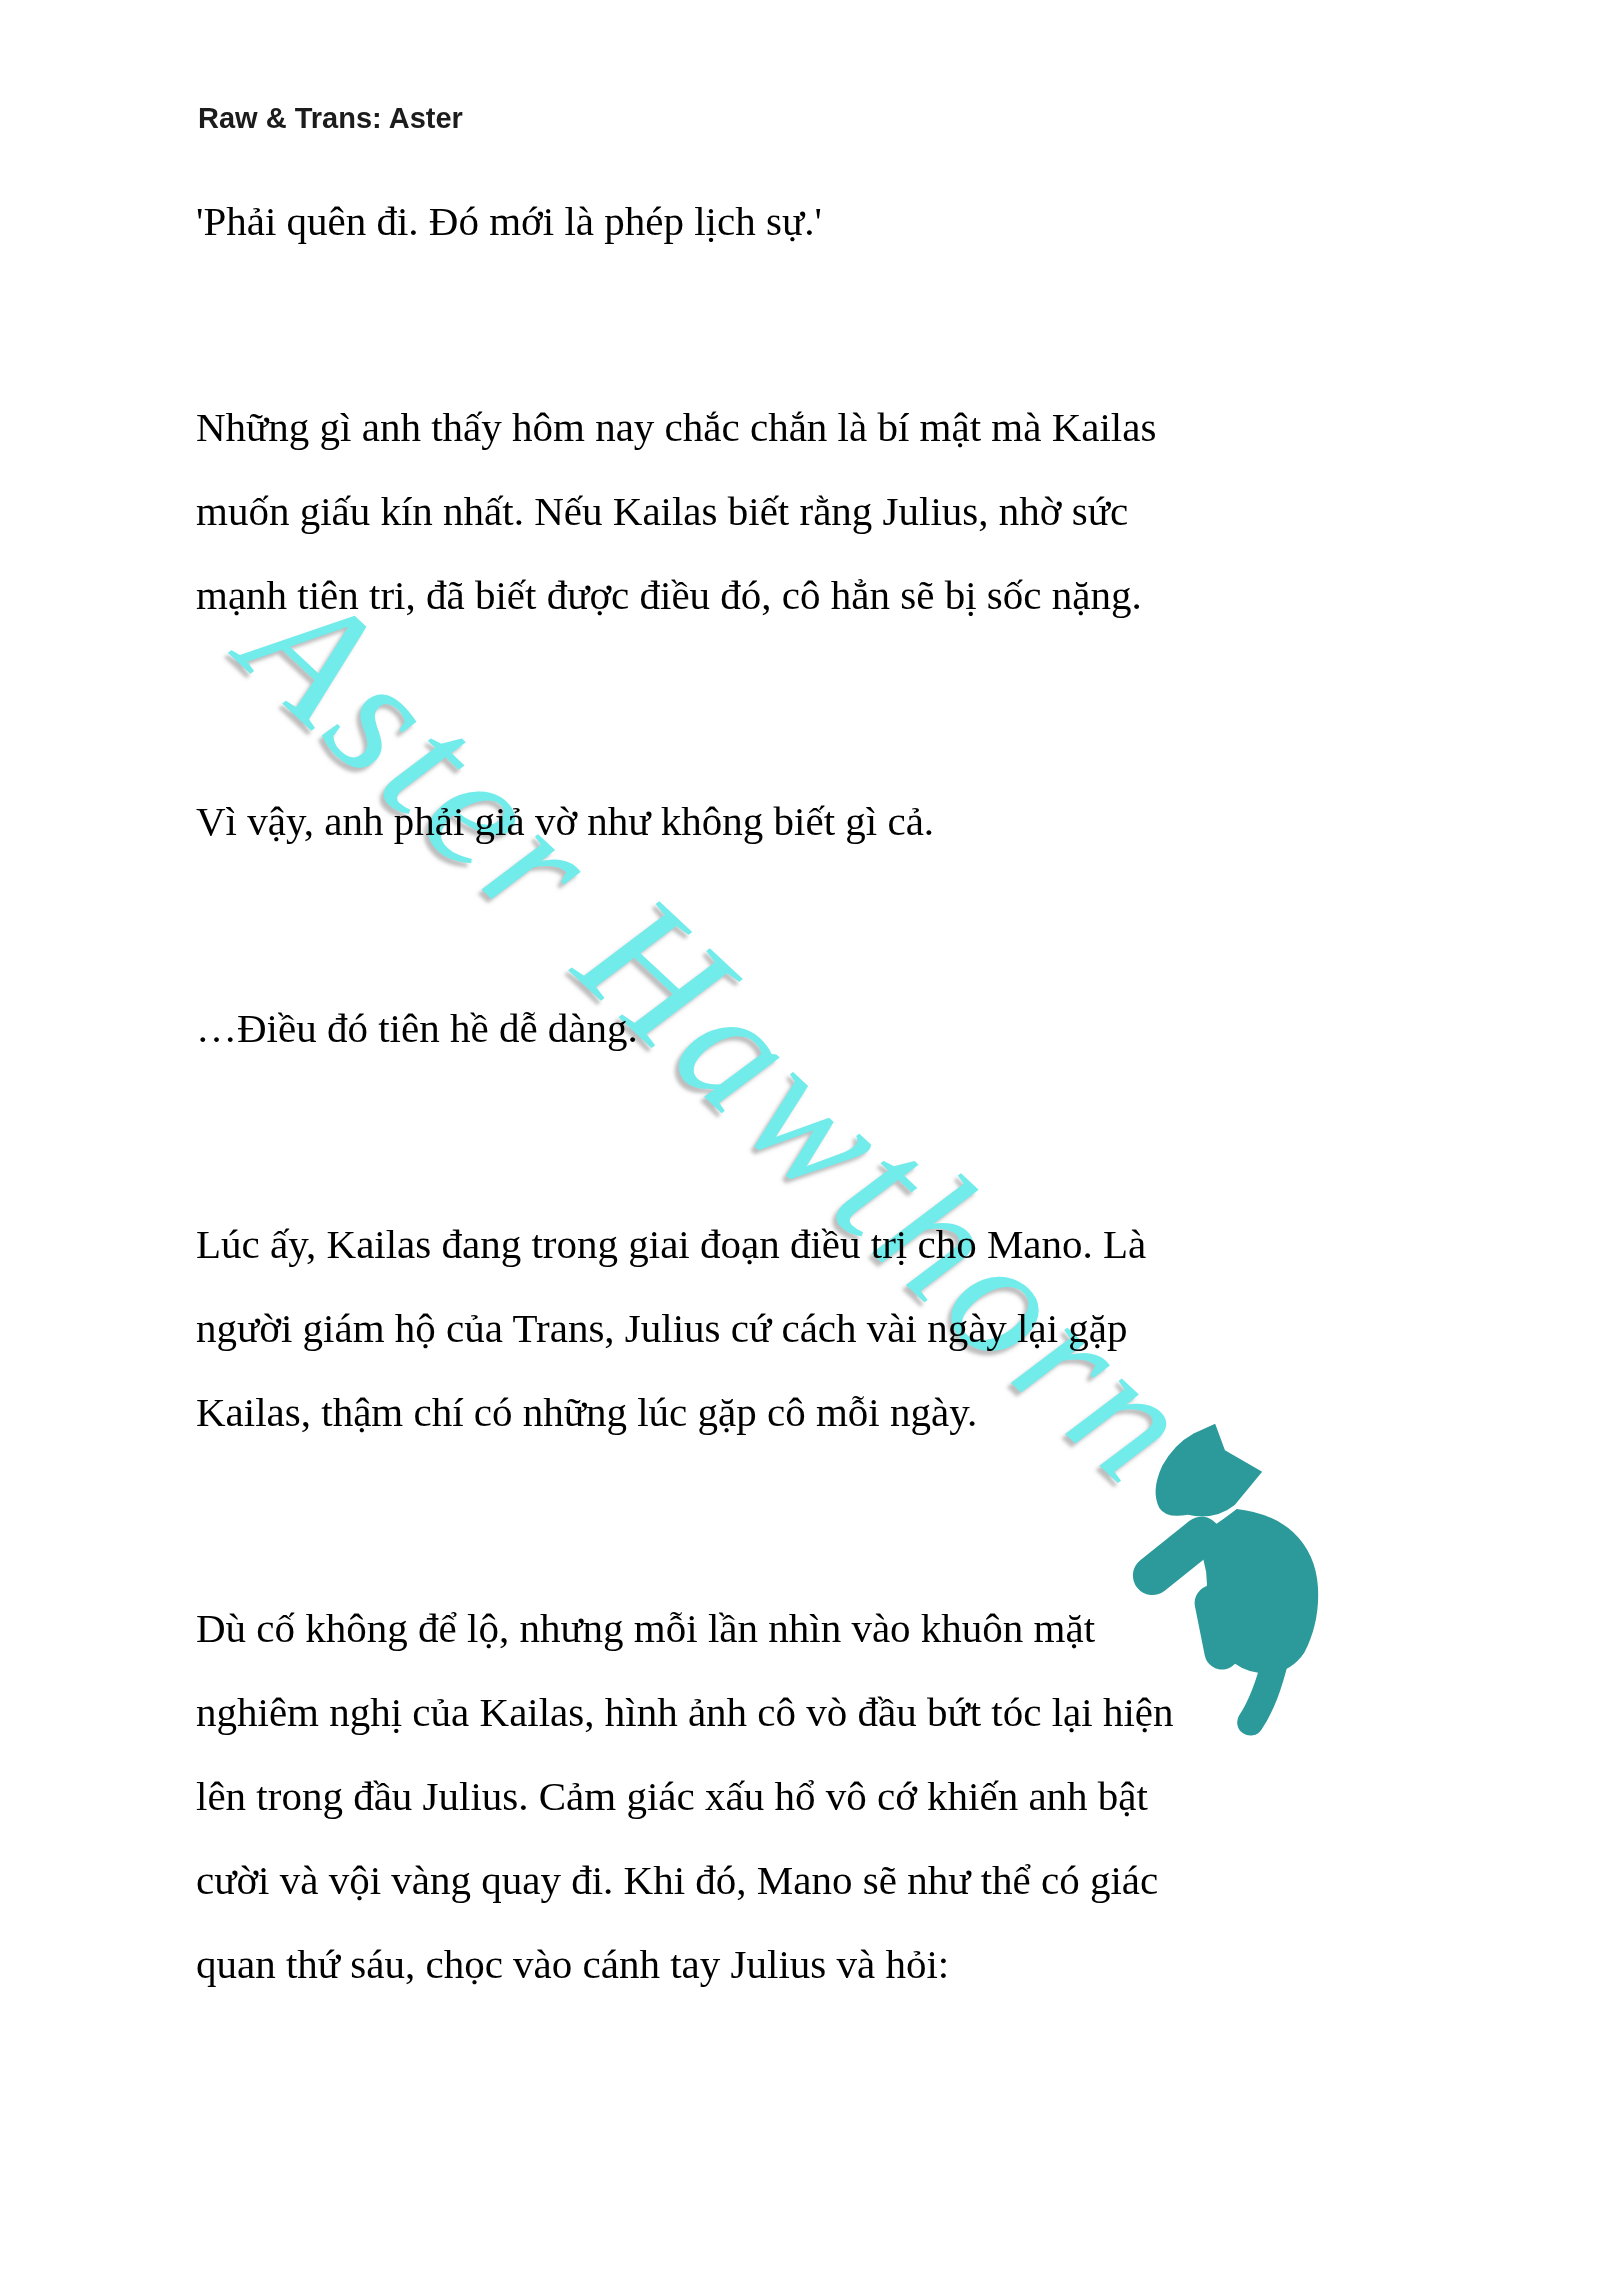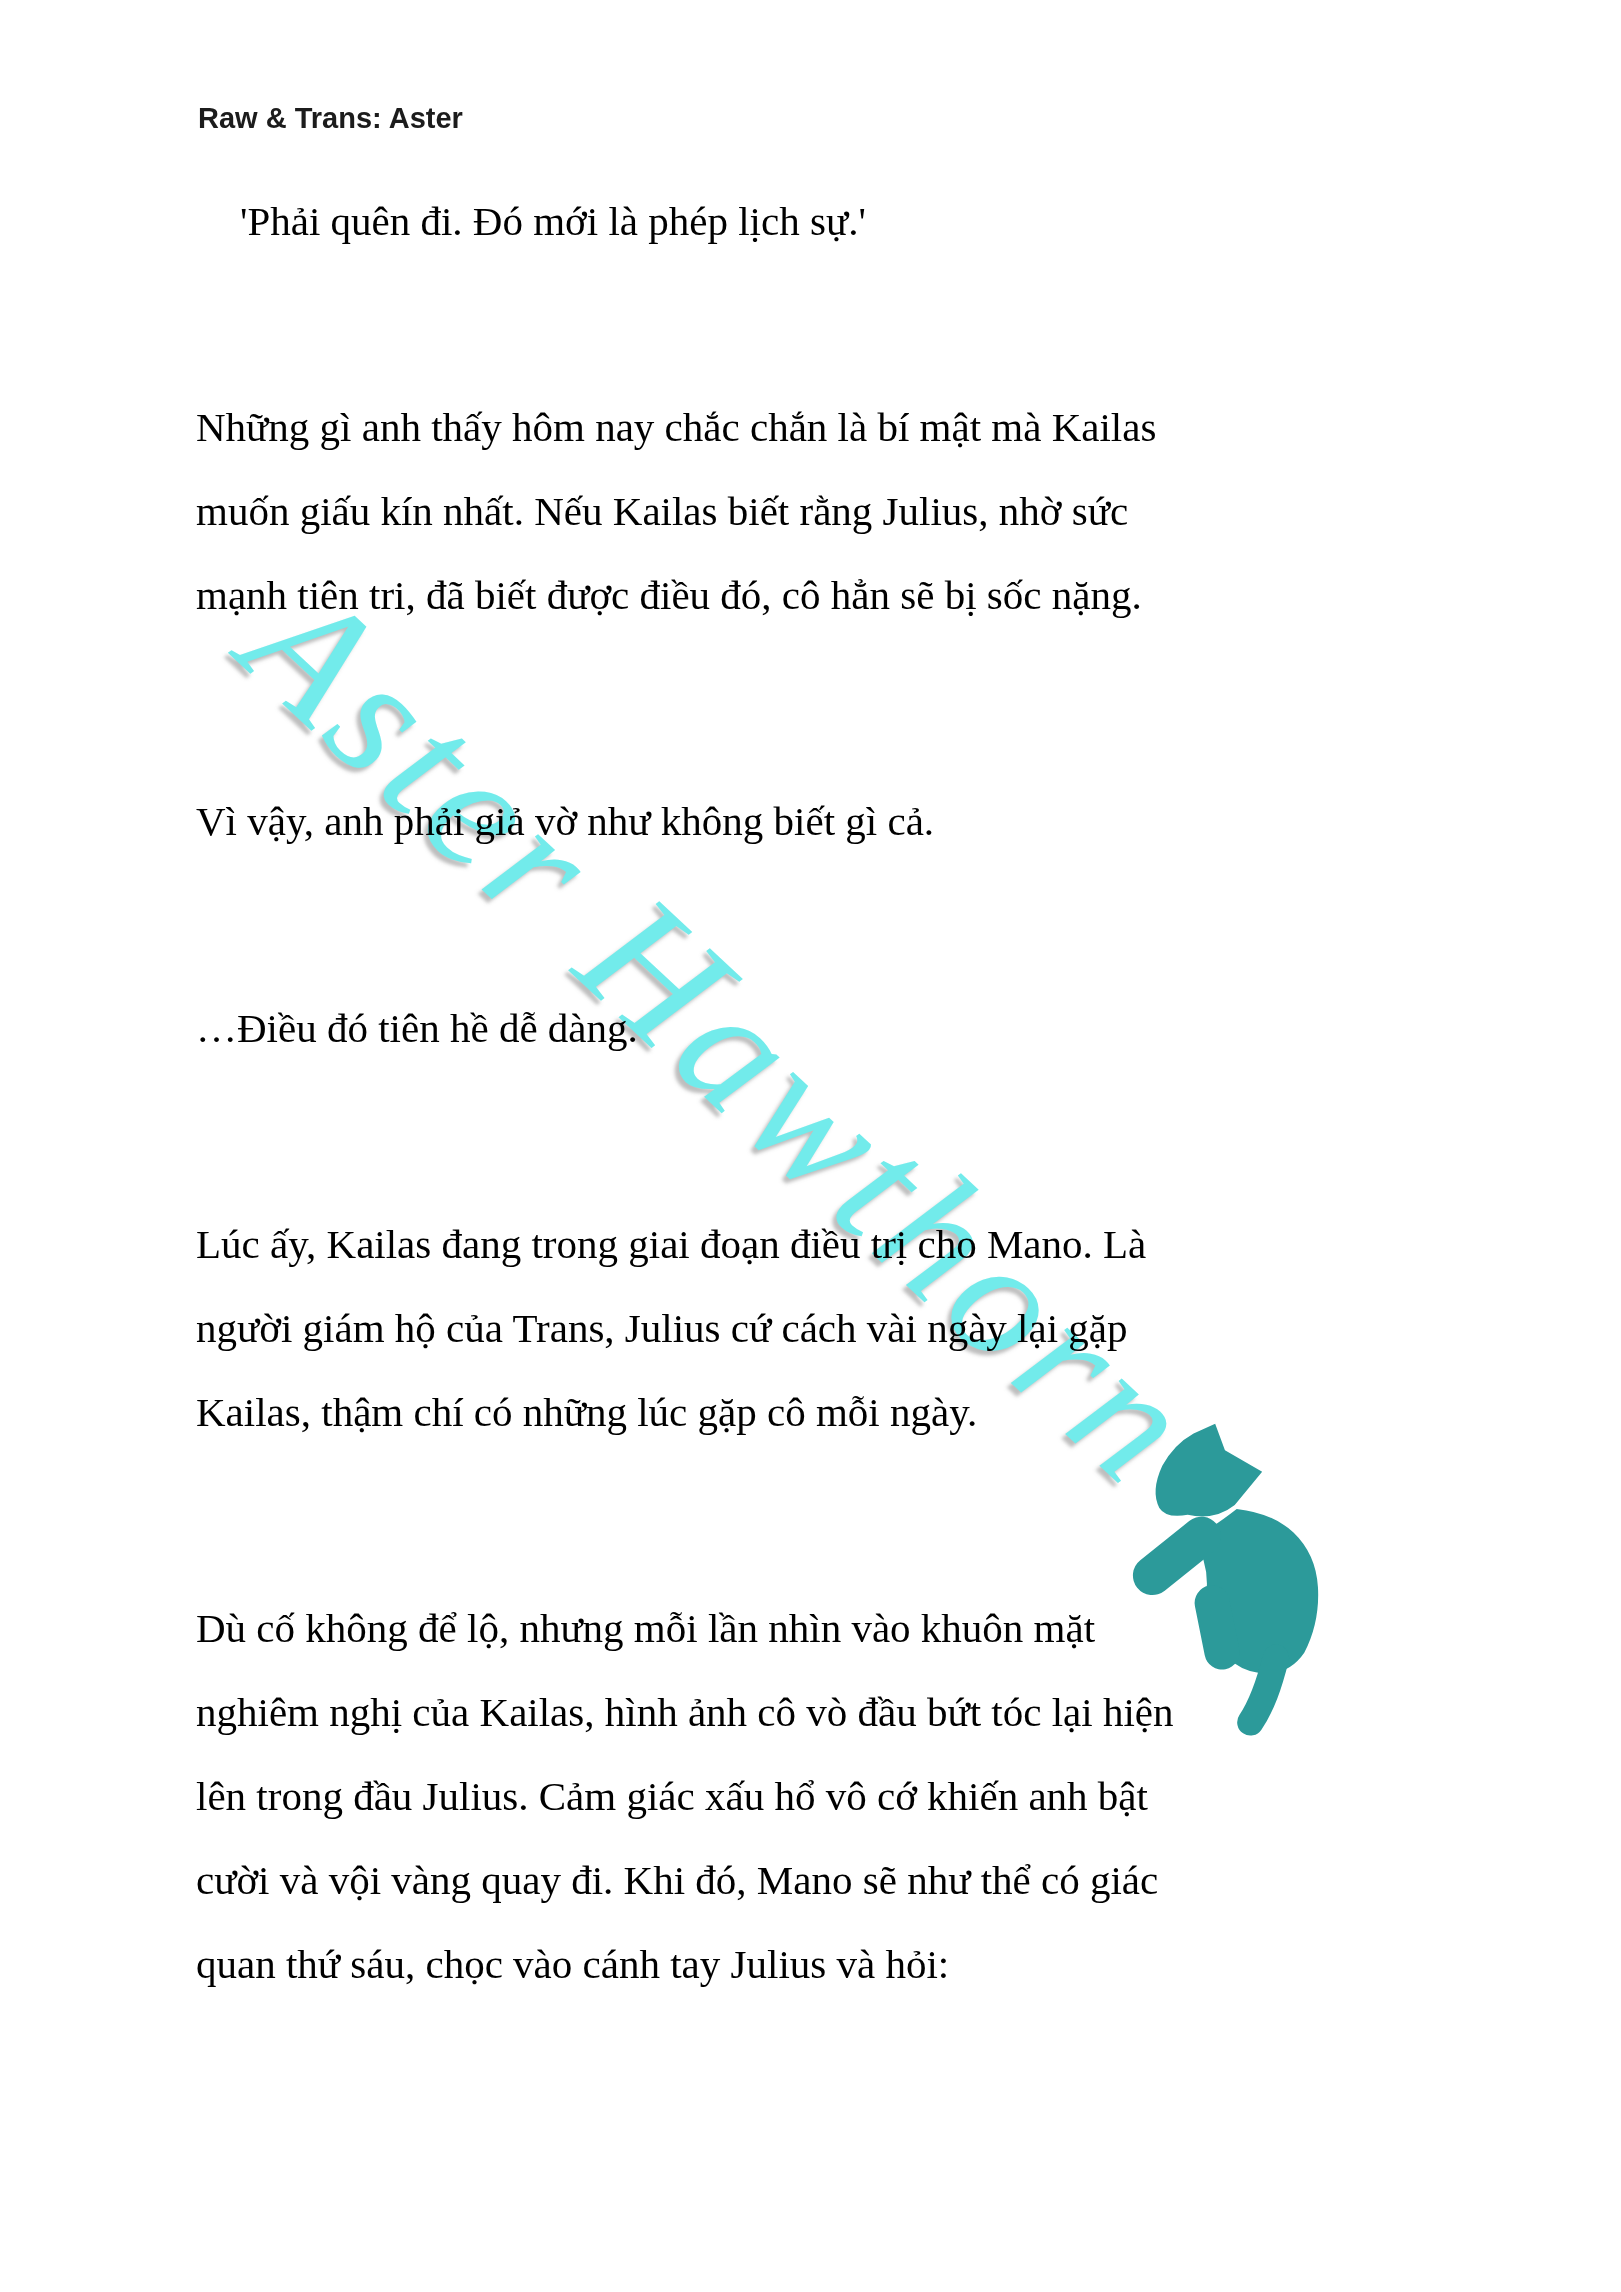--- a/index.html
+++ b/index.html
@@ -57,21 +57,21 @@
     position: absolute;
     left: 196px;
     width: 1274px;
     z-index: 2;
     font-family: "Liberation Serif", serif;
     font-size: 41px;
     line-height: 84px;
     color: #000000;
     white-space: pre-line;
   }
-  .p1 { top: 179px; margin-left: 44px; }
+  .p1 { top: 179px; }
   .p2 { top: 385px; }
   .p3 { top: 779px; }
   .p4 { top: 986px; }
   .p5 { top: 1202px; }
   .p6 { top: 1586px; }
 </style>
 </head>
 <body>
 
 <div class="page">

